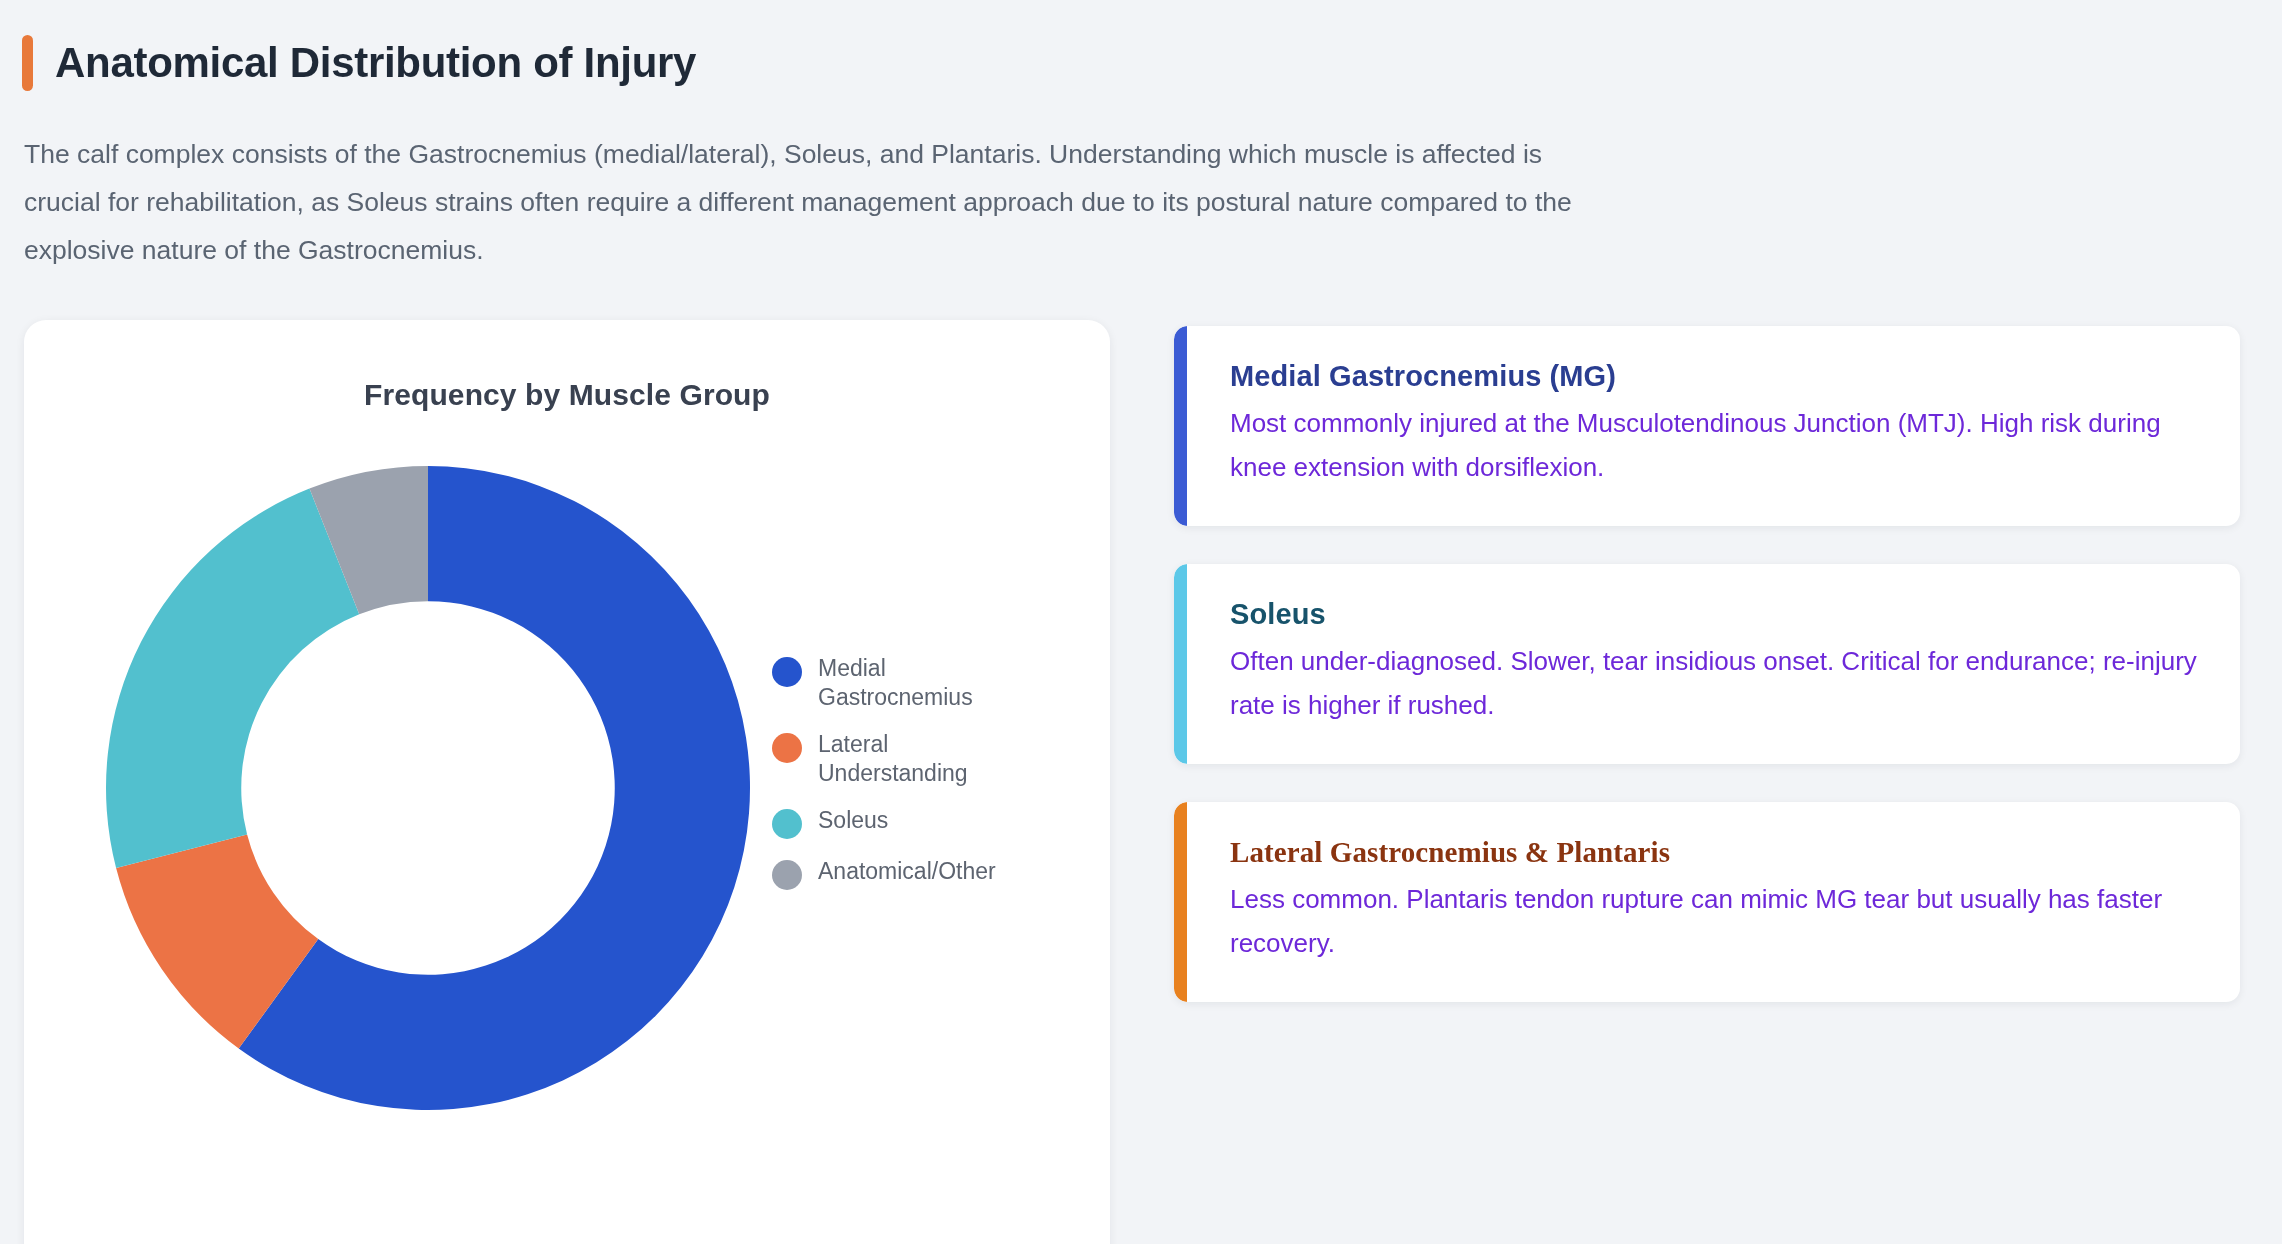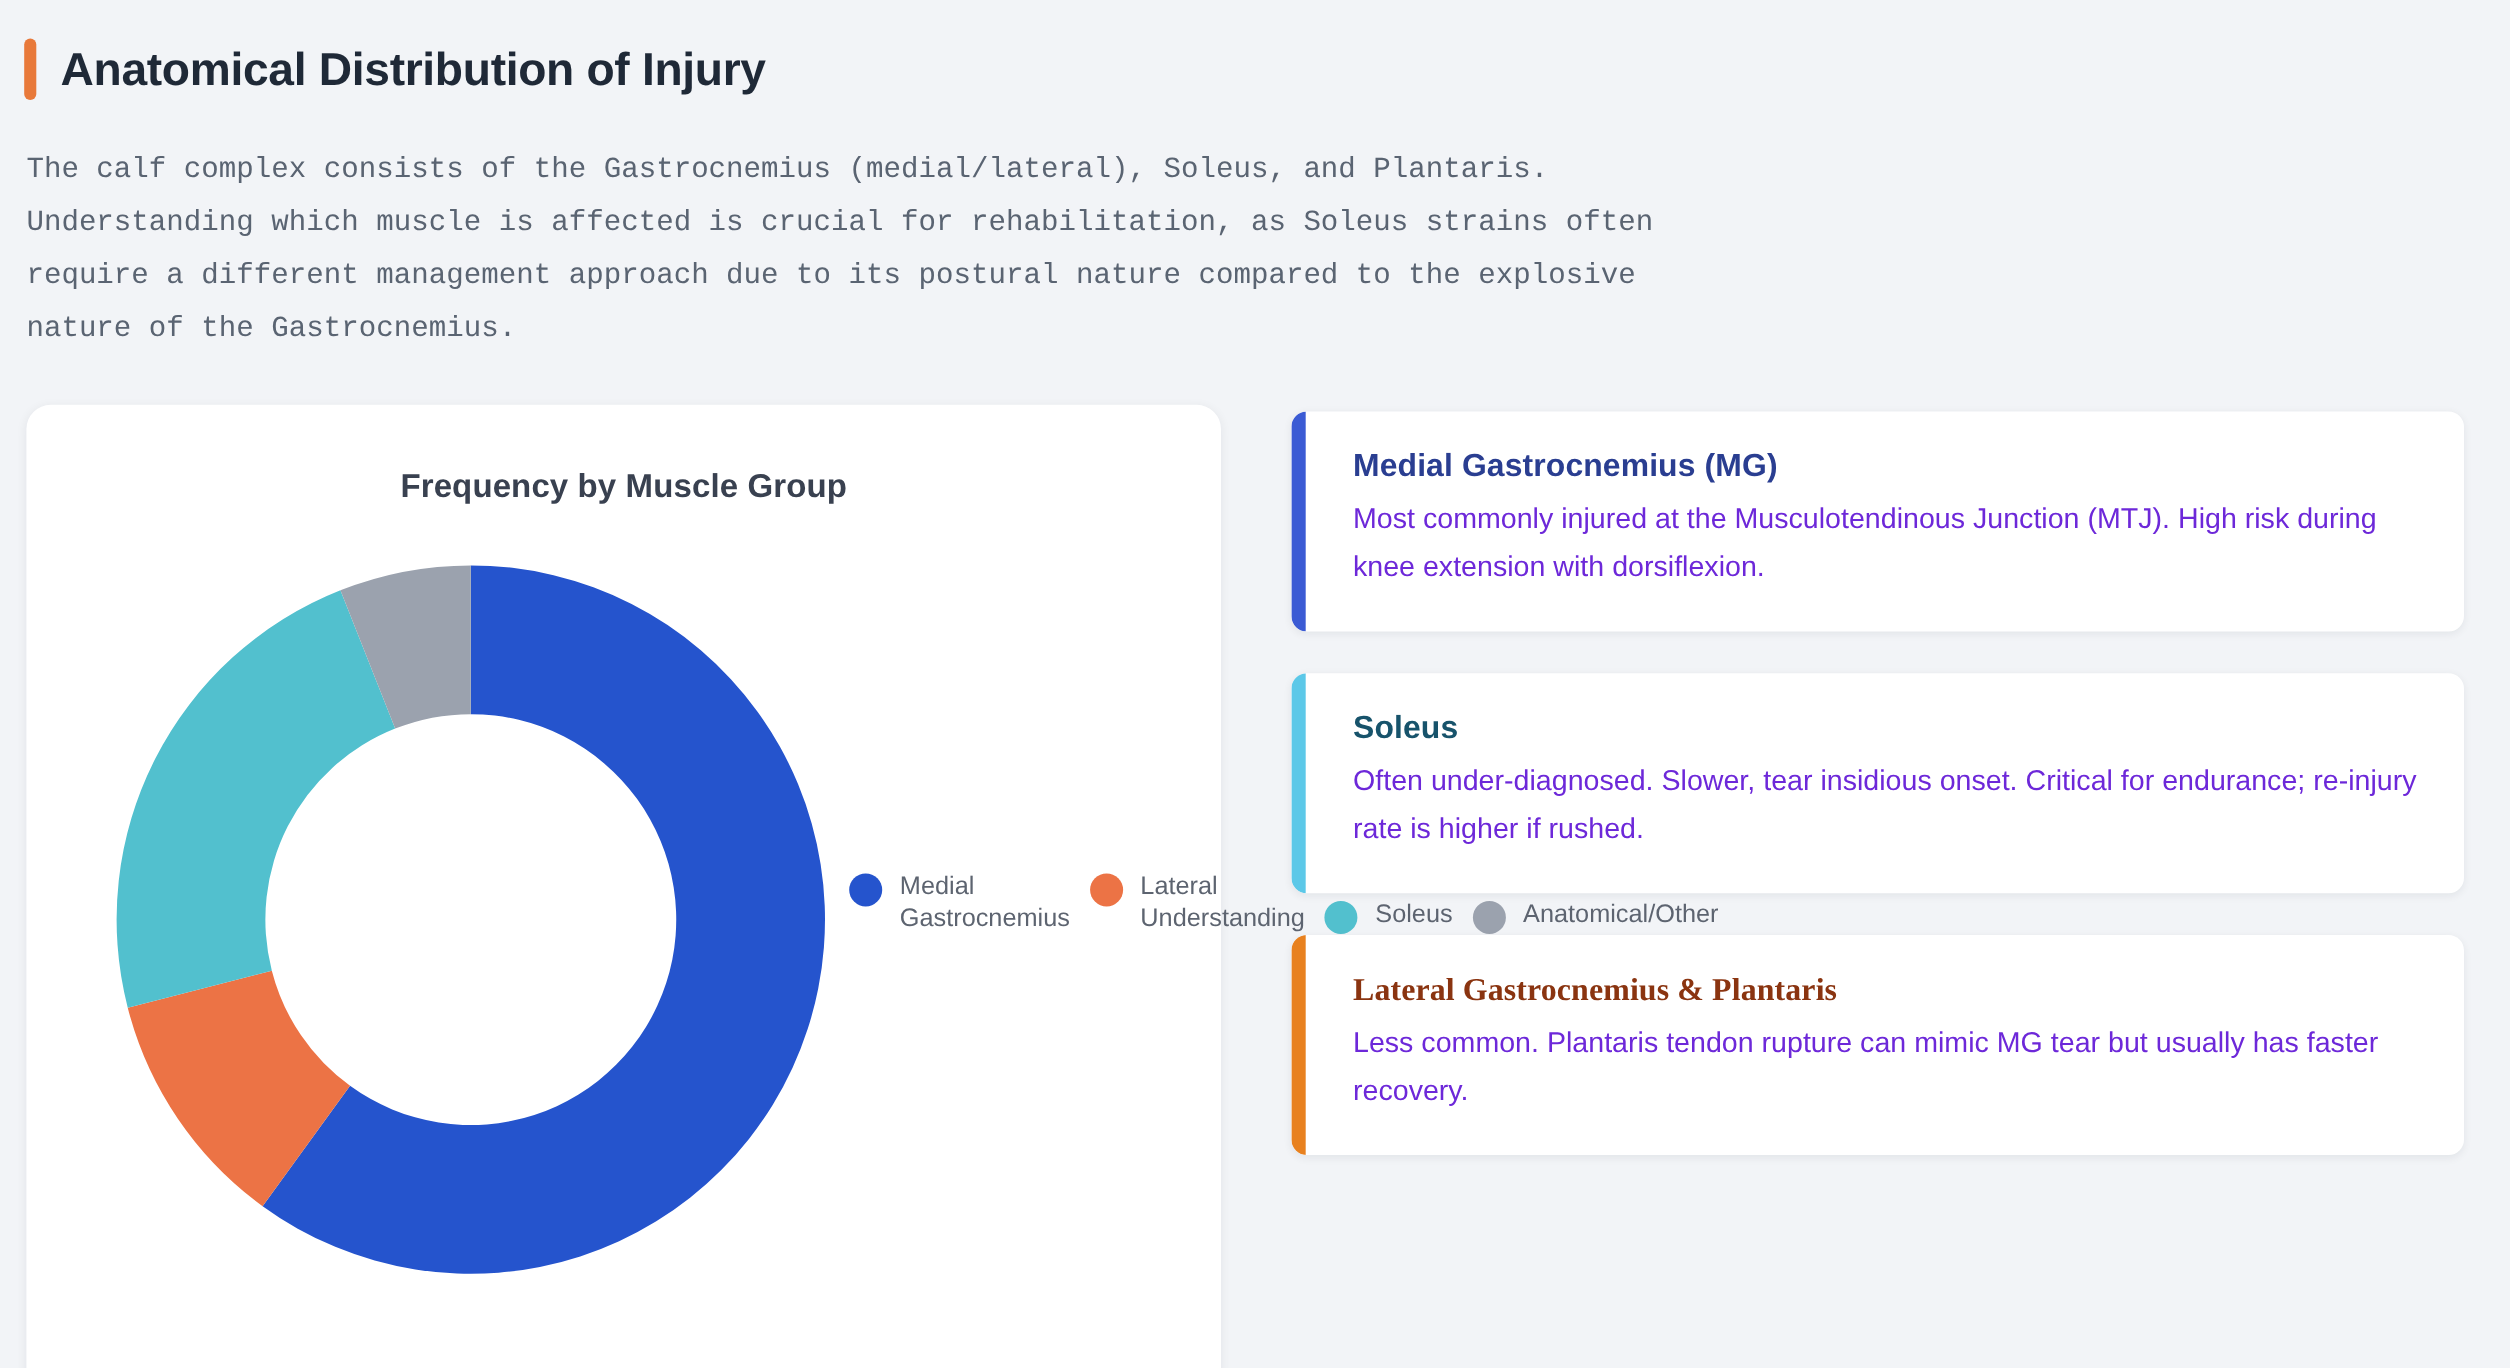--- a/index.html
+++ b/index.html
@@ -46,21 +46,20 @@
     line-height: 1;
     white-space: nowrap;
   }
 
   .intro {
     margin: 36px 0 0 24px;
     width: 1560px;
     font-size: 26.5px;
     line-height: 48px;
     color: #5a6472;
-    font-family: Liberation Mono, monospace;
   }
 
   
   .content {
     display: flex;
     align-items: flex-start;
     margin: 46px 0 0 24px;
     gap: 64px;
   }
 
@@ -104,23 +103,22 @@
     top: 14px;
     width: 700px;
     height: 700px;
   }
 
   
   .legend {
     margin-left: 18px;
     margin-top: -16px;
     display: flex;
-    flex-direction: row;
+    flex-direction: column;
     gap: 18px;
-    align-items: flex-end;
   }
   .legend-item {
     display: flex;
     align-items: flex-start;
     gap: 16px;
   }
   .legend-swatch {
     width: 30px;
     height: 30px;
     border-radius: 50%;

